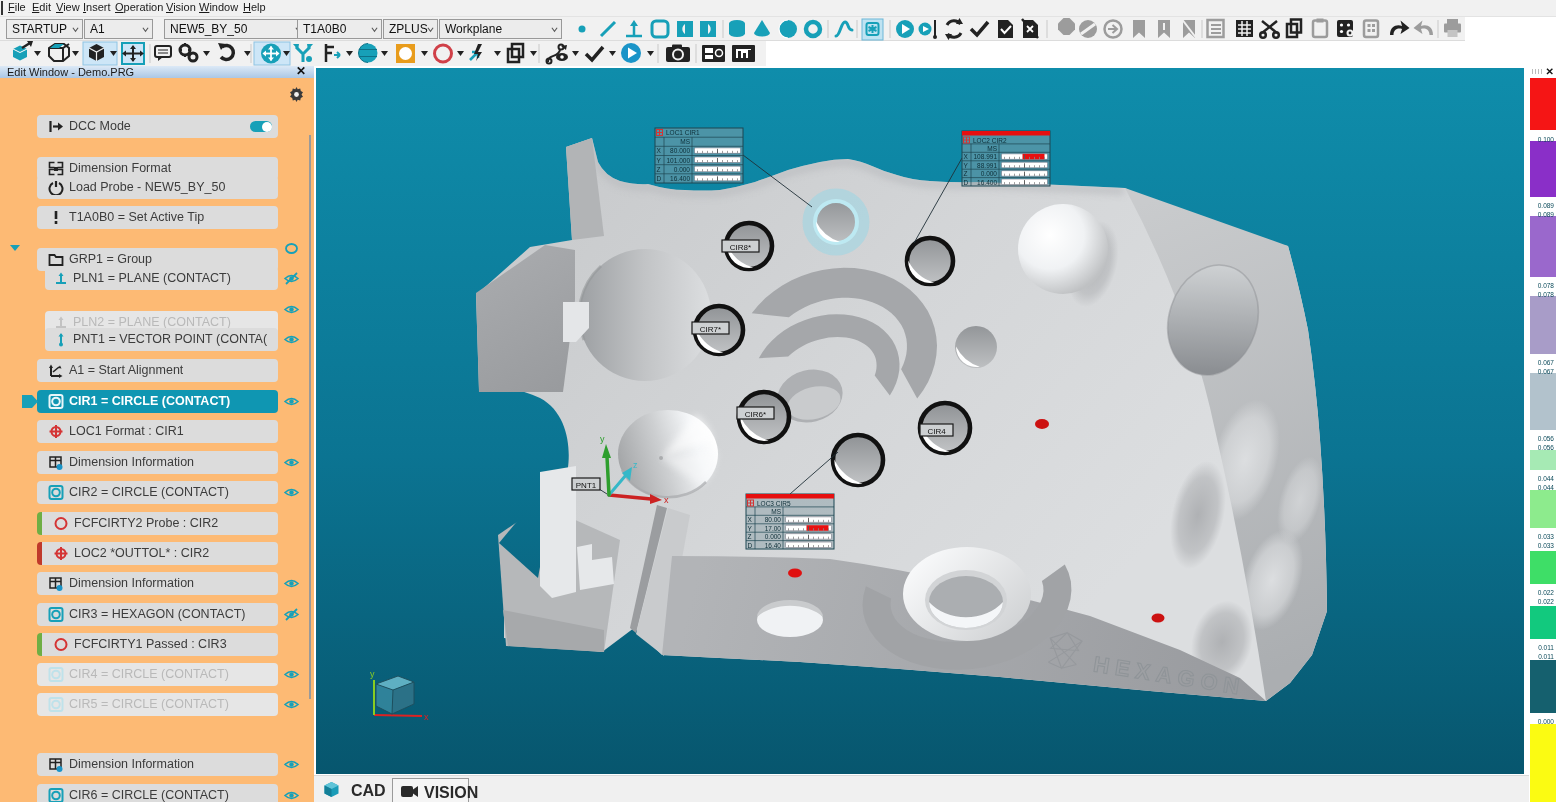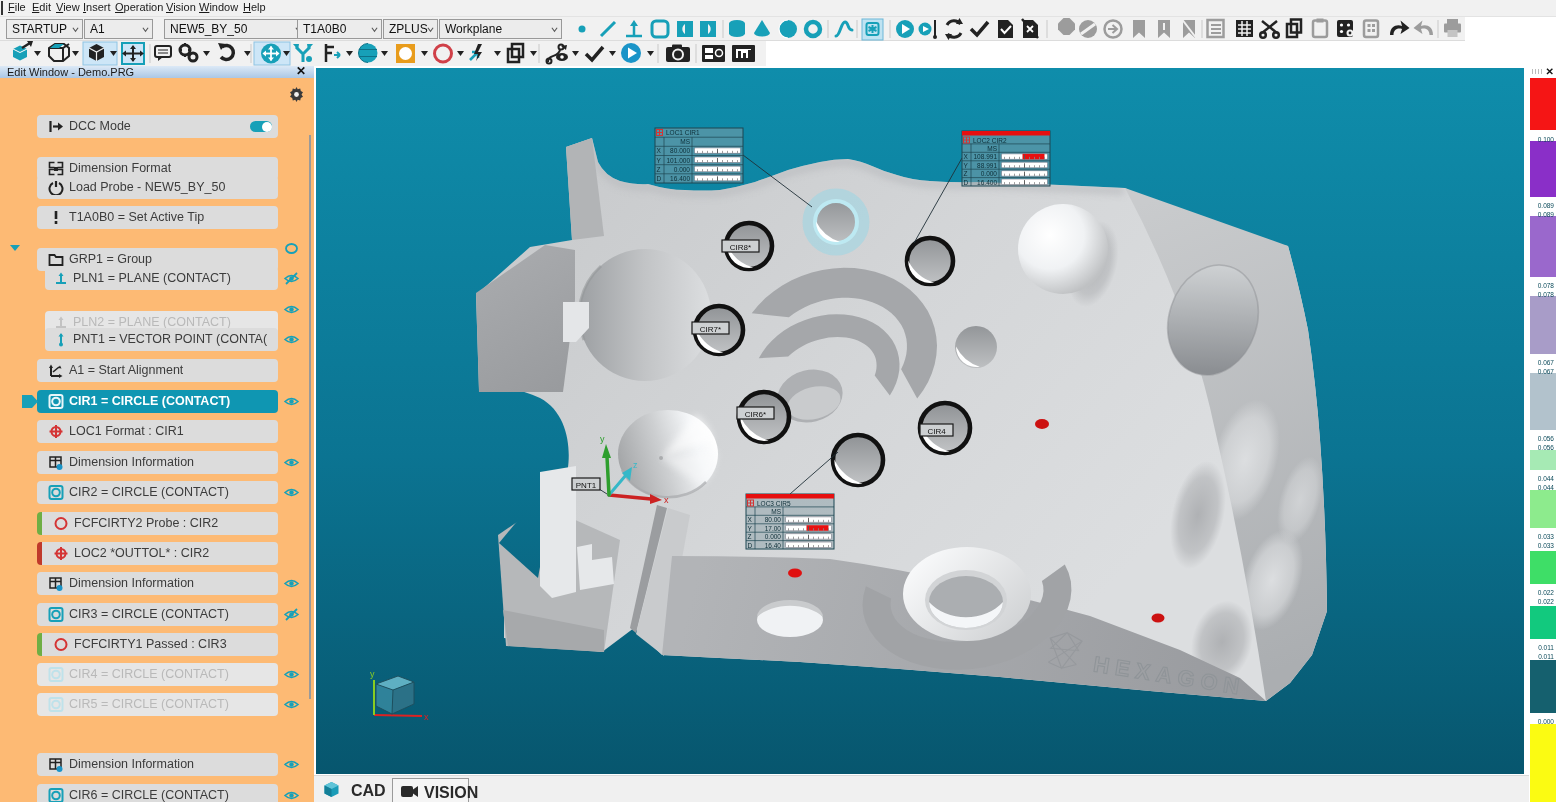--- a/index.html
+++ b/index.html
@@ -466,21 +466,21 @@
     </div>
     <svg class="eye" style="left:283px;top:511px" viewBox="0 0 17 13">
       <path d="M2 6.5q6.5-6 13 0q-6.5 6-13 0z" fill="none" stroke="#17a0b8" stroke-width="1.6"></path>
       <circle cx="8.5" cy="6.5" r="2.2" fill="#17a0b8"></circle>
     </svg>
     <div class="it" style="top:537px;">
       <svg class="icw" viewBox="0 0 16 15">
         <rect x="1.5" y="1" width="13" height="13" rx="2" fill="none" stroke="#17a0b8" stroke-width="2"></rect>
         <circle cx="8" cy="7.5" r="3.8" fill="none" stroke="#17a0b8" stroke-width="2"></circle>
       </svg>
-      <span class="tx">CIR3 = CIRCLE (CONTACT)</span>
+      <span class="tx">CIR3 = HEXAGON (CONTACT)</span>
     </div>
     <svg class="eye" style="left:283px;top:542px" viewBox="0 0 17 13">
       <path d="M2 6.5q6.5-6 13 0q-6.5 6-13 0z" fill="none" stroke="#17a0b8" stroke-width="1.6"></path>
       <circle cx="8.5" cy="6.5" r="2.2" fill="#17a0b8"></circle>
       <line x1="3" y1="12" x2="14" y2="1" stroke="#17a0b8" stroke-width="1.8"></line>
     </svg>
     <div class="it" style="top:567px;border-left:5px solid #6fae44;padding-left:20px;">
       <svg class="icw" viewBox="0 0 16 15">
         <circle cx="8" cy="7.5" r="5.5" fill="none" stroke="#d43434" stroke-width="2"></circle>
       </svg>

